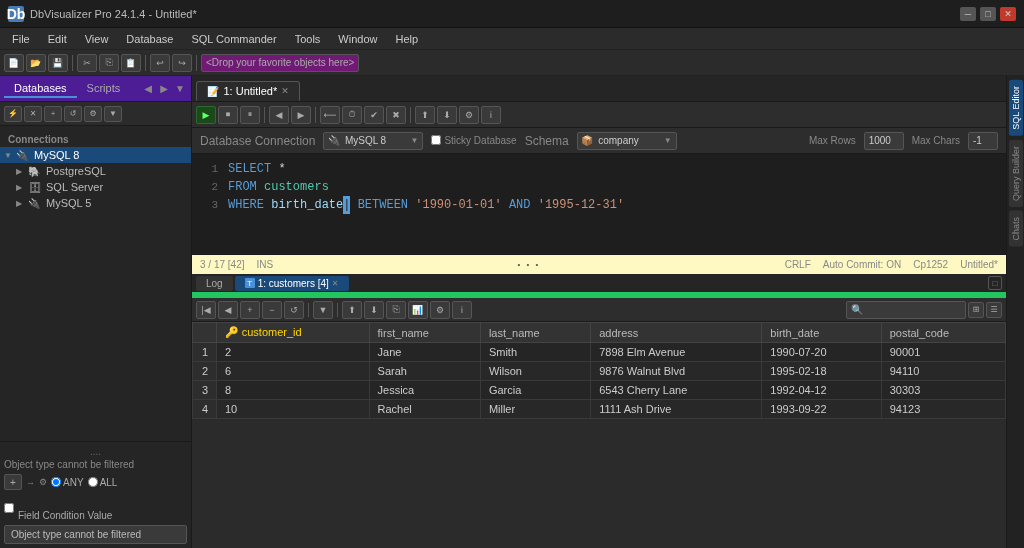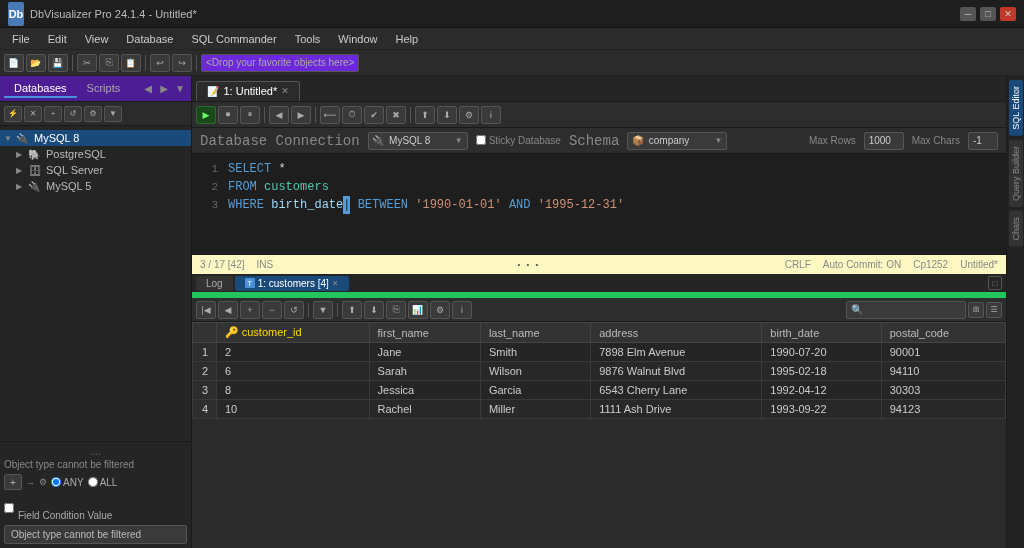--- a/index.html
+++ b/index.html
@@ -23,27 +23,27 @@
       padding: 0 8px;
       border-bottom: 1px solid #111;
     }
     #title-bar .left {
       display: flex;
       align-items: center;
       gap: 6px;
     }
     #title-bar .app-icon {
       width: 16px;
-      height: 24px;
+      height: 16px;
       background: #4a7ab5;
       border-radius: 2px;
       display: flex;
       align-items: center;
       justify-content: center;
-      font-size: 11px;
+      font-size: 14px;
       color: white;
       font-weight: bold;
     }
     #title-bar .title {
       font-size: 11px;
       color: #bbb;
     }
     #title-bar .win-controls {
       display: flex;
       gap: 4px;
@@ -102,21 +102,21 @@
       align-items: center;
       justify-content: center;
       font-size: 9px;
       color: #aaa;
     }
     .tb-sep { width: 1px; height: 16px; background: #555; margin: 0 2px; }
     .tb-text {
       font-size: 10px;
       color: #aaa;
       padding: 0 4px;
-      background: #6d28d9;
+      background: #701a75;
       border: 1px solid #555;
       border-radius: 2px;
       height: 18px;
       display: flex;
       align-items: center;
     }
 
     
     #main {
       display: flex;
@@ -321,21 +321,21 @@
     
     #db-bar {
       height: 26px;
       background: #2d2d2d;
       border-bottom: 1px solid #1a1a1a;
       display: flex;
       align-items: center;
       padding: 0 8px;
       gap: 8px;
     }
-    .db-label { font-size: 14px; color: #888; font-family: Liberation Mono, monospace; }
+    .db-label { font-size: 12px; color: #888; }
     .db-select {
       height: 18px;
       background: #3a3a3a;
       border: 1px solid #555;
       border-radius: 2px;
       color: #ccc;
       font-size: 10px;
       padding: 0 4px;
       display: flex;
       align-items: center;
@@ -625,20 +625,21 @@
     </div>
     <div id="panel-toolbar">
       <button class="p-btn">⚡</button>
       <button class="p-btn">✕</button>
       <button class="p-btn">+</button>
       <button class="p-btn">↺</button>
       <button class="p-btn">⚙</button>
       <button class="p-btn">▼</button>
     </div>
     <div id="tree">
+      <div class="tree-group-label">Connections</div>
       <div class="tree-item active" style="padding-left:4px;">
         <span class="tree-arrow">▼</span>
         <span class="tree-icon">🔌</span>
         <span class="tree-label">MySQL 8</span>
       </div>
       <div class="tree-item" style="padding-left:16px;">
         <span class="tree-arrow">▶</span>
         <span class="tree-icon">🐘</span>
         <span class="tree-label">PostgreSQL</span>
       </div>

